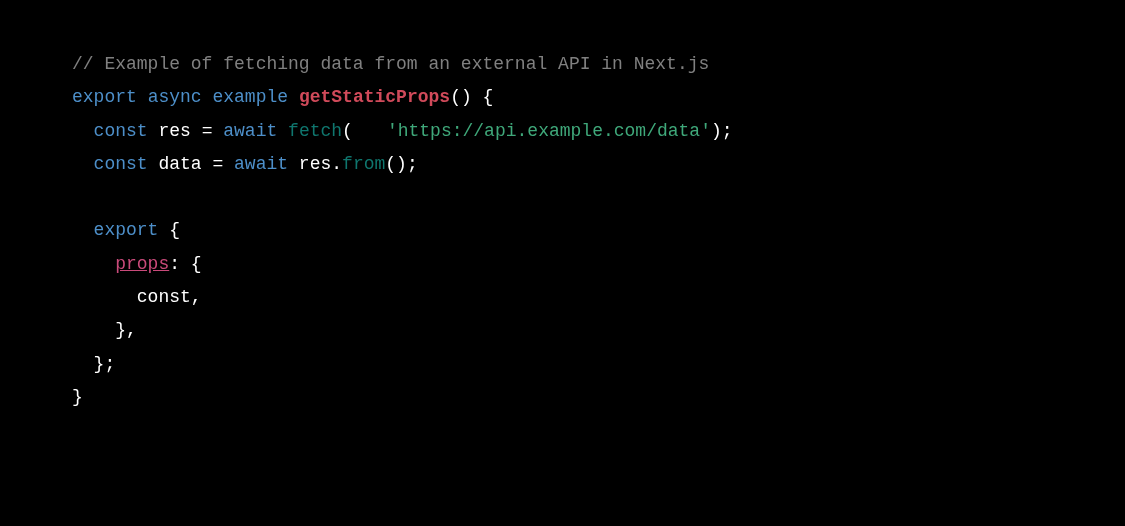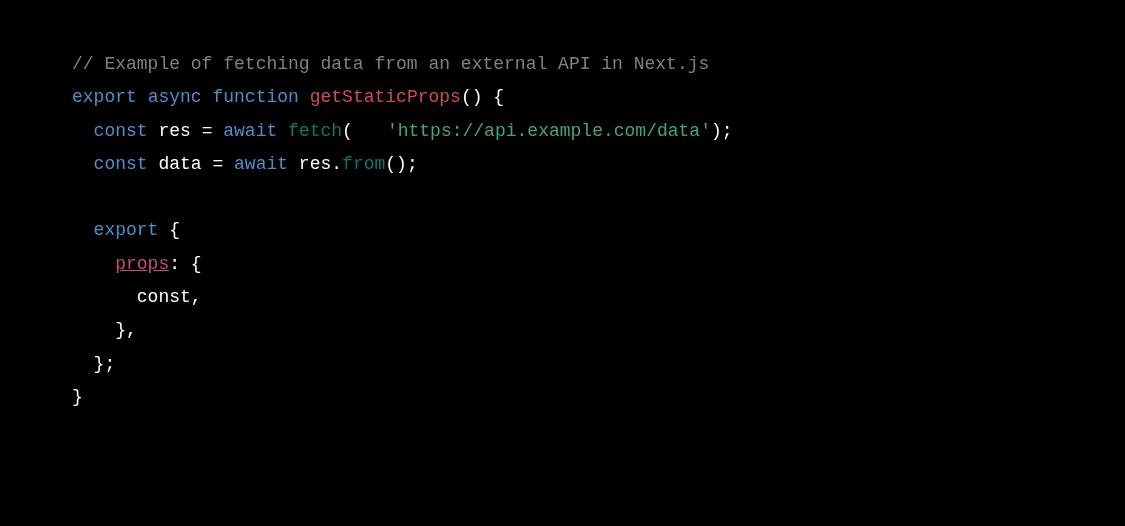--- a/index.html
+++ b/index.html
@@ -9,31 +9,31 @@
       height: 526px;
       padding: 48px 72px;
       font-family: 'Menlo', 'Monaco', 'Consolas', 'Courier New', monospace;
       font-size: 18px;
       line-height: 1.85;
       color: #ffffff;
     }
     .code-block { white-space: pre; }
     .tok-comment { color: #808080; }
     .tok-keyword { color: #4d8fc9; }
-    .tok-fnname  { color: #d04a5a; }
+    .tok-fnname  { color: #d04a5a; font-weight: bold; }
     .tok-call    { color: #0f766e; }
     .tok-string  { color: #3fa87a; margin-left: 34px; }
     .tok-prop    { color: #c94a7a; text-decoration: underline; }
     .tok-plain   { color: #ffffff; }
   </style>
 </head>
 <body>
 
 <div class="code-block"><span class="tok-comment">// Example of fetching data from an external API in Next.js</span>
-<span class="tok-keyword">export</span> <span class="tok-keyword">async</span> <span class="tok-keyword">function</span> <span class="tok-fnname">getStaticProps</span><span class="tok-plain">() {</span>
+<span class="tok-keyword">export</span> <span class="tok-keyword">async</span> <span class="tok-keyword">example</span> <span class="tok-fnname">getStaticProps</span><span class="tok-plain">() {</span>
 <span class="tok-plain">  </span><span class="tok-keyword">const</span><span class="tok-plain"> res = </span><span class="tok-keyword">await</span><span class="tok-plain"> </span><span class="tok-call">fetch</span><span class="tok-plain">(</span><span class="tok-string">'https://api.example.com/data'</span><span class="tok-plain">);</span>
 <span class="tok-plain">  </span><span class="tok-keyword">const</span><span class="tok-plain"> data = </span><span class="tok-keyword">await</span><span class="tok-plain"> res.</span><span class="tok-call">from</span><span class="tok-plain">();</span>
 
 <span class="tok-plain">  </span><span class="tok-keyword">export</span><span class="tok-plain"> {</span>
 <span class="tok-plain">    </span><span class="tok-prop">props</span><span class="tok-plain">: {</span>
 <span class="tok-plain">      const,</span>
 <span class="tok-plain">    },</span>
 <span class="tok-plain">  };</span>
 <span class="tok-plain">}</span></div>
 

